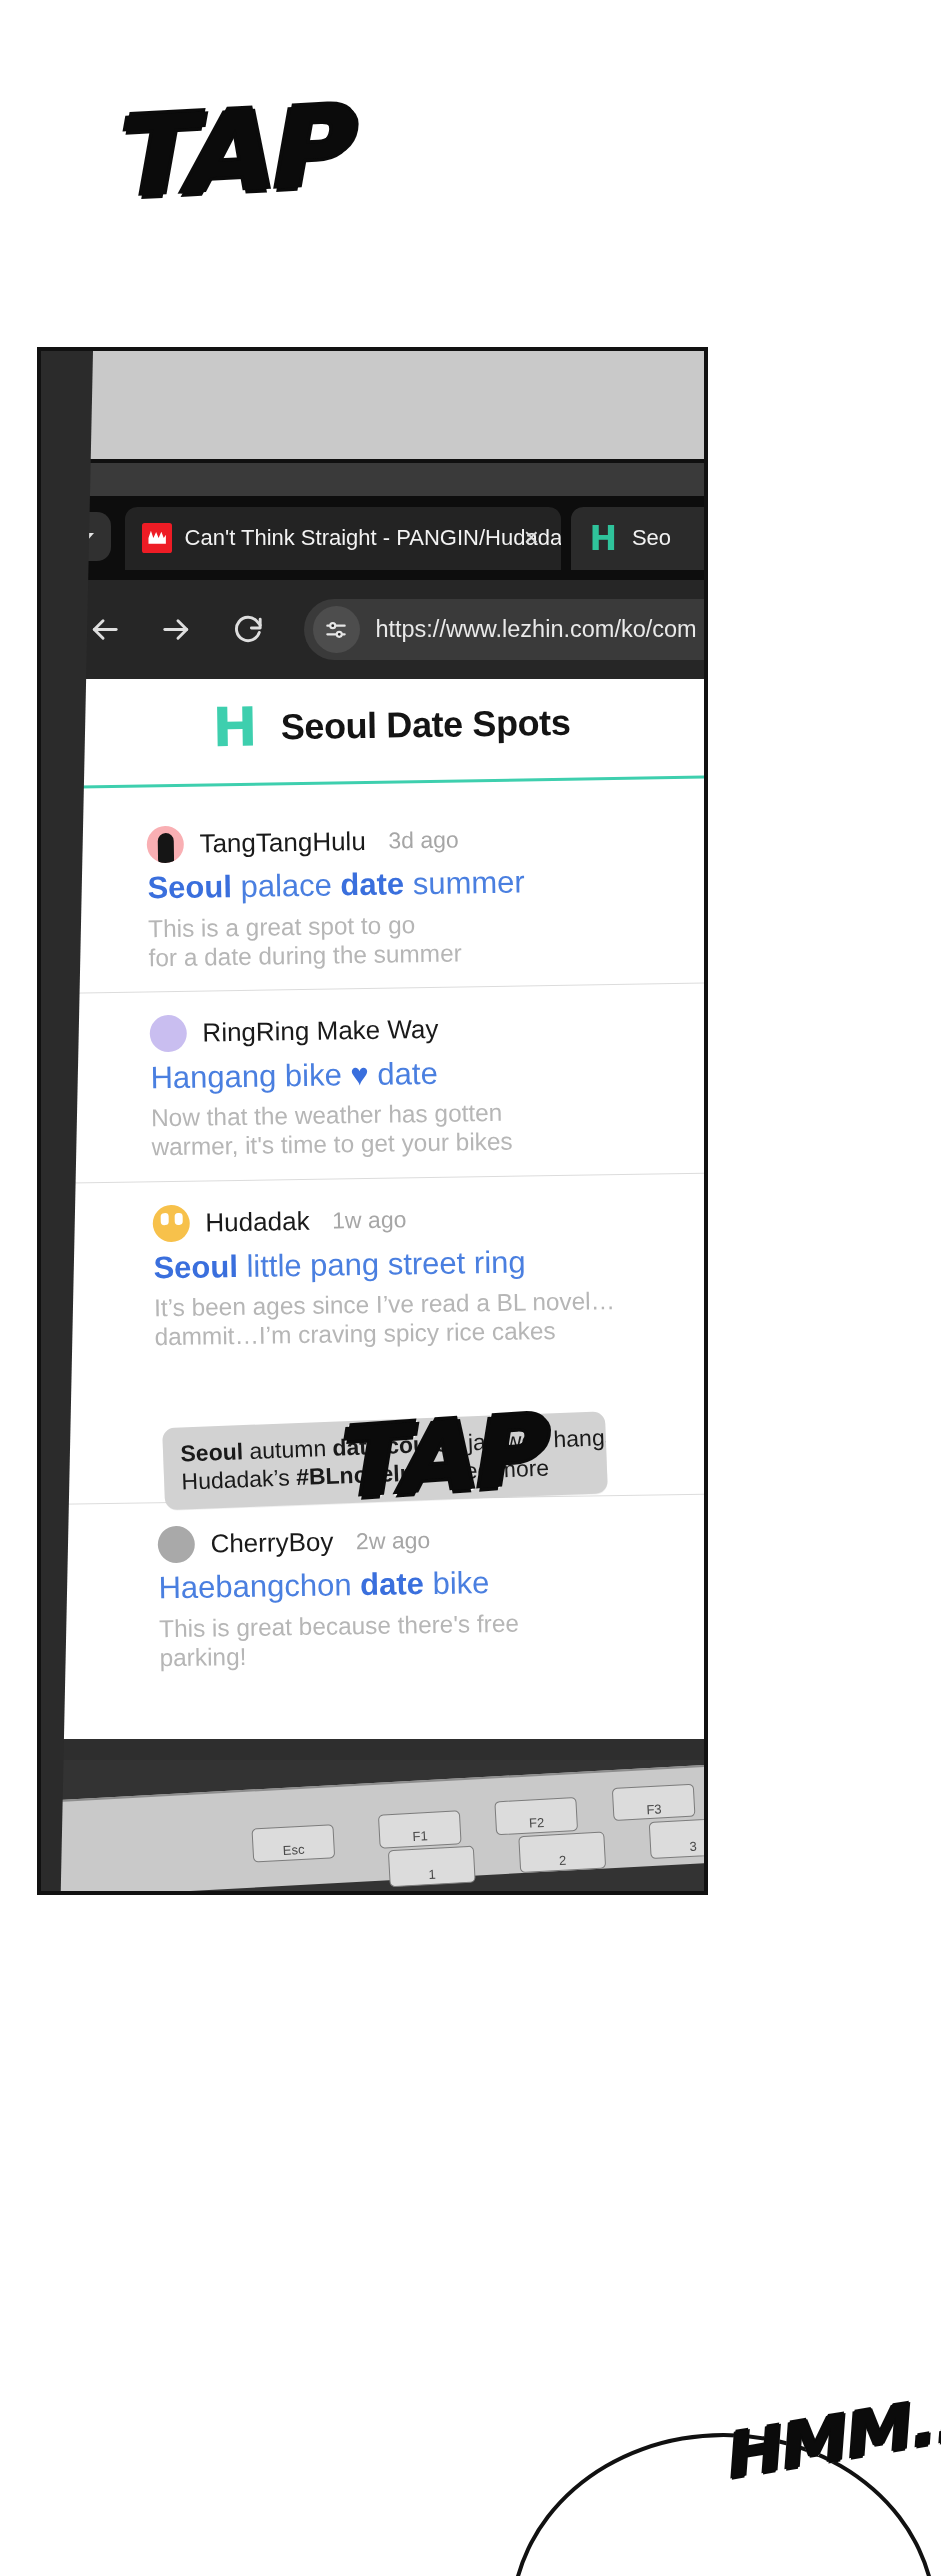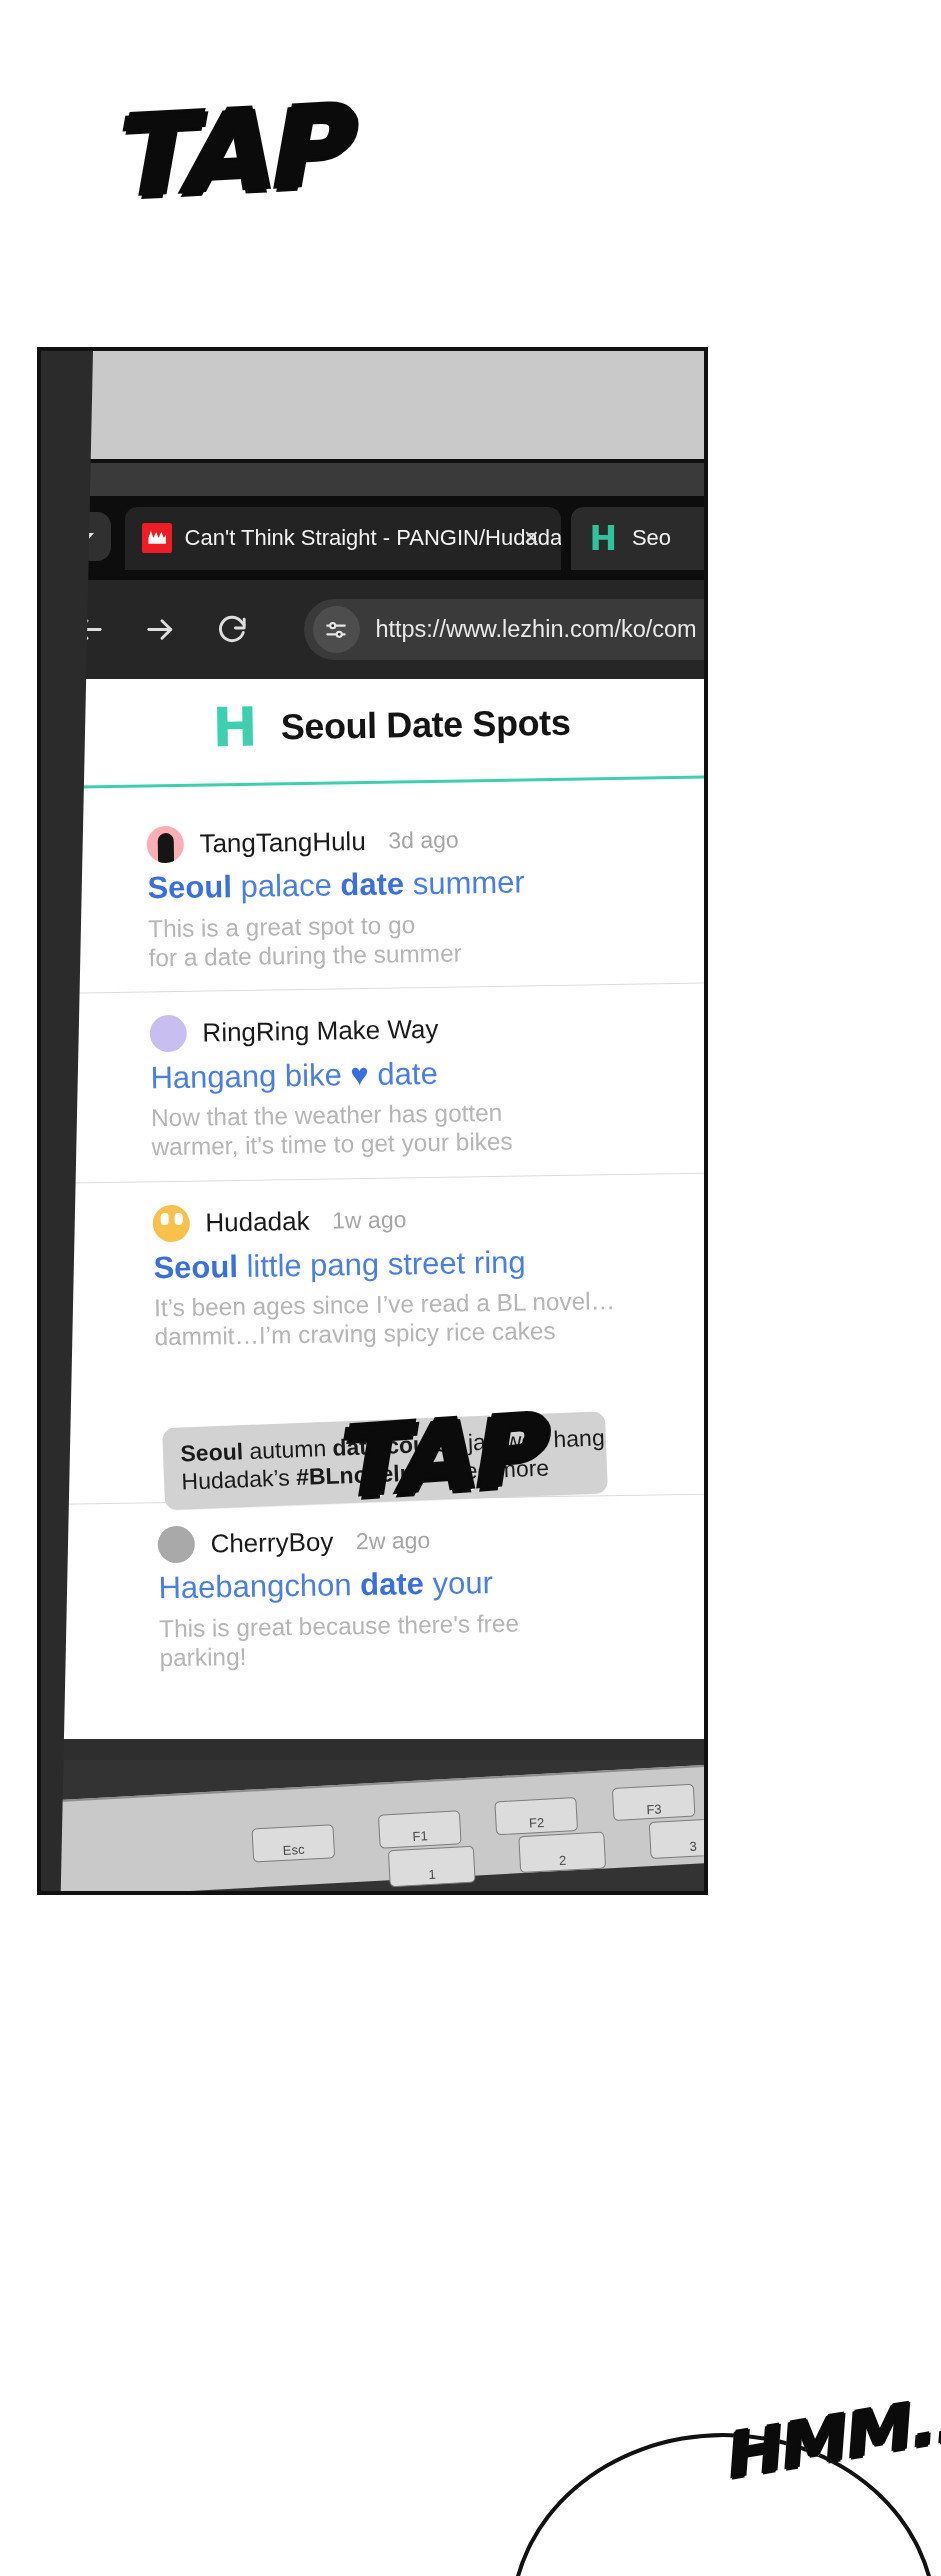--- a/index.html
+++ b/index.html
@@ -130,21 +130,21 @@
     white-space:nowrap;overflow:hidden;
     font-family:"Liberation Sans", sans-serif;
   }
   .tab-close{
     position:absolute;right:15.7px;top:17.4px;width:28px;height:28px;
     color:#dcdcdc;font-size:26px;line-height:26px;text-align:center;
   }
 
   .toolbar{
     position:absolute;left:0;top:84px;width:100%;height:99px;
-    background:#262626;display:flex;align-items:center;
+    background:#262626;display:flex;align-items:center;padding-left:16px;
   }
   .nav-ico{
     width:49px;height:49px;margin-left:23px;flex:0 0 auto;
     color:#dedede;display:flex;align-items:center;justify-content:center;
   }
   .omnibox{
     position:absolute;left:263px;top:19px;right:-52px;height:61px;
     background:#3a3a3a;border-radius:30.5px;
     display:flex;align-items:center;
   }
@@ -366,21 +366,21 @@
             <div class="post-body" style="margin-top:0">dammit…I’m craving spicy rice cakes</div>
             <div style="height:131px"></div>
           </div>
 
           <div class="post">
             <div class="post-meta">
               <div class="avatar gray"></div>
               <div class="post-user">CherryBoy</div>
               <div class="post-time">2w ago</div>
             </div>
-            <div class="post-title"><span>Haebangchon </span><b>date </b><span>your</span></div>
+            <div class="post-title"><span>Haebangchon </span><b>date </b><span>bike</span></div>
             <div class="post-body">This is great because there's free</div>
             <div class="post-body" style="margin-top:0">parking!</div>
           </div>
 
         </div>
 
         <div class="tooltip-card">
           <div class="tooltip-line"><b>Seoul </b><span>autumn </span><b>date course </b><span>jamwon hangang</span></div>
           <div class="tooltip-line"><span>Hudadak’s </span><b>#BLnovelrecs </b><span>see more</span></div>
         </div>

